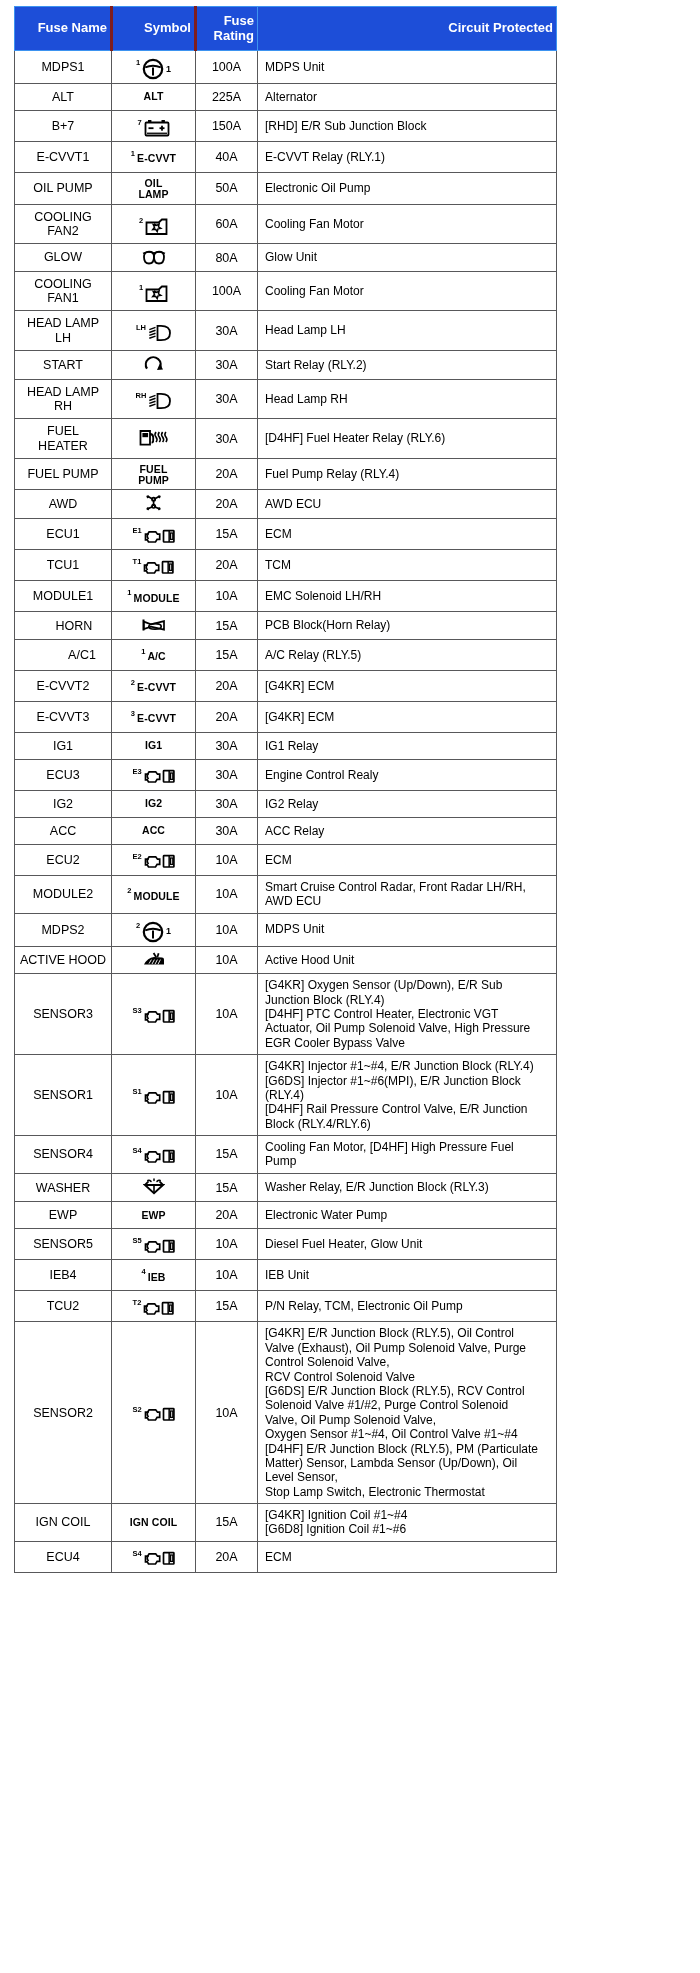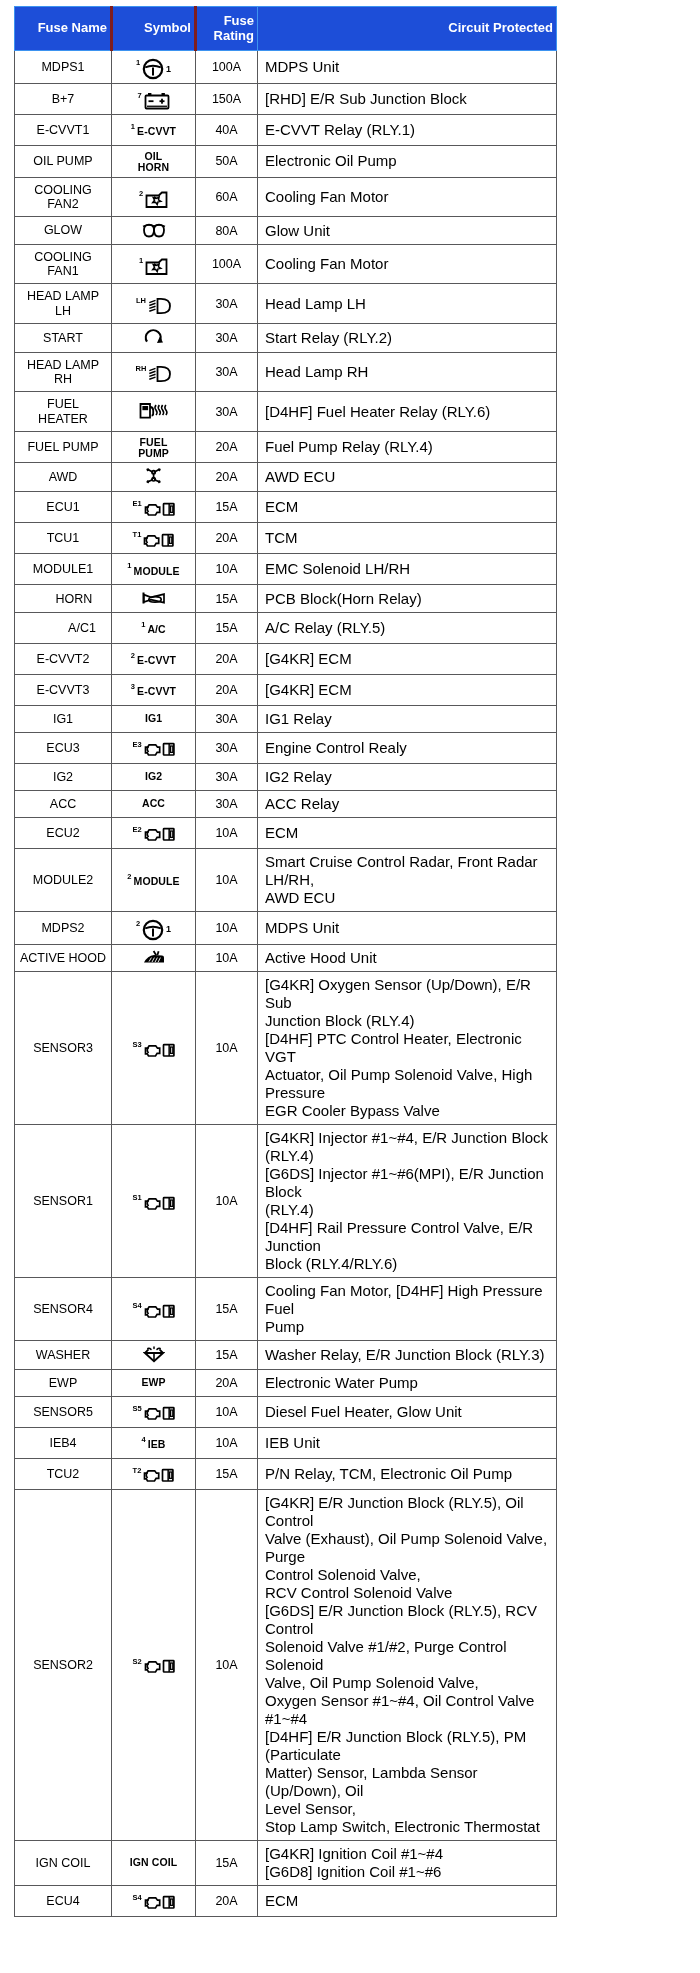--- a/index.html
+++ b/index.html
@@ -55,21 +55,21 @@
   }
   td.cell-rating {
     text-align: center;
     font-size: 12.5px;
   }
   td.cell-circuit {
     text-align: left;
     padding: 4px 5px 4px 7px;
     line-height: 1.2;
     white-space: pre-line;
-    font-size: 15px;
+    font-size: 12px;
   }
 
   
   .sym {
     display: inline-flex;
     align-items: center;
     justify-content: center;
     gap: 1px;
     position: relative;
     min-height: 20px;
@@ -133,20 +133,28 @@
                   <path d="M3.2 9.4 Q11 6.2 18.8 9.4" fill="none" stroke="#000" stroke-width="2"></path>
                   <rect x="10" y="9.5" width="2" height="8" fill="#000"></rect>
                 </svg>
               </span>
               <span class="sup-r">1</span>
             </span></td>
           <td class="cell-rating">100A</td>
           <td class="cell-circuit">MDPS Unit</td>
         </tr>
         <tr>
+          <td class="cell-name" style="white-space: pre-line;">ALT</td>
+          <td class="cell-symbol"><span class="sym">
+              <span class="sym-text">ALT</span>
+            </span></td>
+          <td class="cell-rating">225A</td>
+          <td class="cell-circuit">Alternator</td>
+        </tr>
+        <tr>
           <td class="cell-name" style="white-space: pre-line;">B+7</td>
           <td class="cell-symbol"><span class="sym">
               <span class="sup">7</span>
               <span>
                 <svg width="26" height="20" viewBox="0 0 26 20">
                   <rect x="1.5" y="4.5" width="23" height="13" rx="1" fill="none" stroke="#000" stroke-width="1.8"></rect>
                   <rect x="4" y="2" width="3.4" height="2.6" fill="#000"></rect>
                   <rect x="17.5" y="2" width="3.4" height="2.6" fill="#000"></rect>
                   <rect x="4.5" y="9.3" width="5" height="1.8" fill="#000"></rect>
                   <rect x="15.5" y="9.3" width="5" height="1.8" fill="#000"></rect>
@@ -164,21 +172,21 @@
               <span class="sup">1</span>
               <span class="sym-text">E-CVVT</span>
             </span></td>
           <td class="cell-rating">40A</td>
           <td class="cell-circuit">E-CVVT Relay (RLY.1)</td>
         </tr>
         <tr>
           <td class="cell-name" style="white-space: pre-line;">OIL PUMP</td>
           <td class="cell-symbol"><span class="sym">
               <span class="sym-text">OIL
-HORN</span>
+LAMP</span>
             </span></td>
           <td class="cell-rating">50A</td>
           <td class="cell-circuit">Electronic Oil Pump</td>
         </tr>
         <tr>
           <td class="cell-name" style="white-space: pre-line;">COOLING
 FAN2</td>
           <td class="cell-symbol"><span class="sym">
               <span class="sup">2</span>
               <span>

